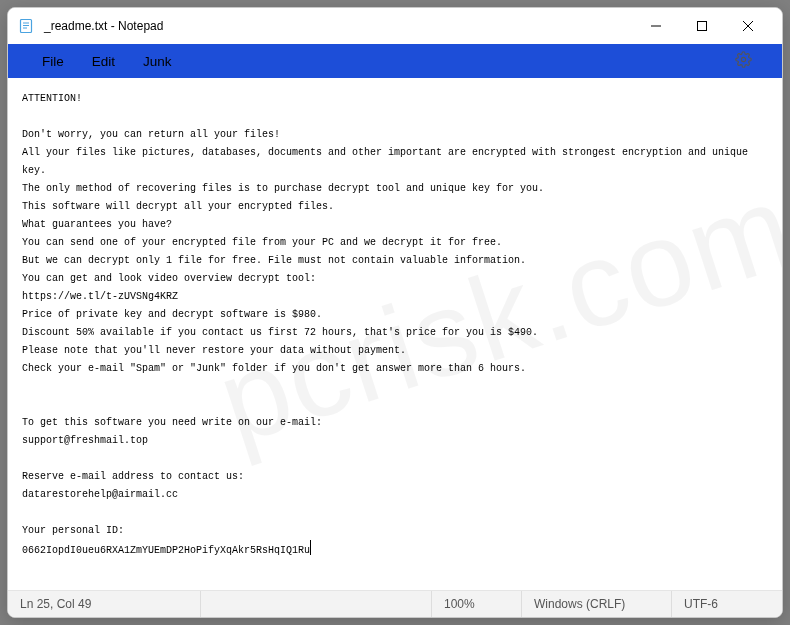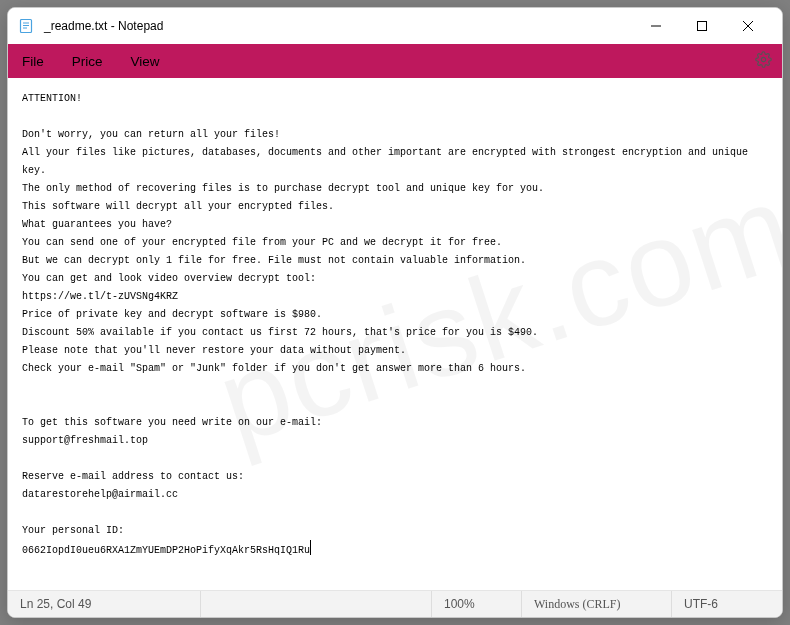--- a/index.html
+++ b/index.html
@@ -73,22 +73,22 @@
       background: transparent;
       border: none;
       cursor: pointer;
     }
     .win-btn svg rect, .win-btn svg line, .win-btn svg path { stroke: #000; }
     
     .menubar {
       height: 34px;
       display: flex;
       align-items: center;
-      padding: 0 0;
-      background: #be185d;
+      padding: 0 20px;
+      background: #1d4ed8;
       flex-shrink: 0;
       justify-content: space-between;
       gap: 12px;
     }
     .menus {
       display: flex;
       gap: 0;
     }
     .menu-item {
       font-size: 13.5px;
@@ -137,21 +137,21 @@
       padding: 0 12px;
       border-right: 1px solid #ddd;
       height: 100%;
       display: flex;
       align-items: center;
     }
     .status-cell:last-child { border-right: none; }
     .status-spacer { flex: 1; border-right: 1px solid #ddd; height:100%; }
     .sc-pos  { width: 193px; }
     .sc-zoom { width: 90px; justify-content:flex-start; }
-    .sc-crlf { width: 150px; font-family: Liberation Serif, serif; }
+    .sc-crlf { width: 150px; }
     .sc-enc  { width: 110px; }
   </style>
 </head>
 <body>
 
 <div class="window">
 
   <div class="watermark">pcrisk.com</div>
 
   <div class="titlebar">
@@ -180,22 +180,22 @@
             <line x1="0" y1="0" x2="10" y2="10" stroke-width="1"></line>
             <line x1="10" y1="0" x2="0" y2="10" stroke-width="1"></line>
           </svg>
       </button>
     </div>
   </div>
 
   <div class="menubar">
     <div class="menus">
       <div class="menu-item">File</div>
-      <div class="menu-item">Price</div>
-      <div class="menu-item">View</div>
+      <div class="menu-item">Edit</div>
+      <div class="menu-item">Junk</div>
     </div>
     <div class="settings-btn">
       <span>
         <svg width="17" height="17" viewBox="0 0 24 24" fill="none" stroke="#555" stroke-width="1.6">
           <circle cx="12" cy="12" r="3"></circle>
           <path d="M19.4 15a1.65 1.65 0 0 0 .33 1.82l.06.06a2 2 0 1 1-2.83 2.83l-.06-.06a1.65 1.65 0 0 0-1.82-.33 1.65 1.65 0 0 0-1 1.51V21a2 2 0 0 1-4 0v-.09a1.65 1.65 0 0 0-1-1.51 1.65 1.65 0 0 0-1.82.33l-.06.06a2 2 0 1 1-2.83-2.83l.06-.06a1.65 1.65 0 0 0 .33-1.82 1.65 1.65 0 0 0-1.51-1H3a2 2 0 0 1 0-4h.09a1.65 1.65 0 0 0 1.51-1 1.65 1.65 0 0 0-.33-1.82l-.06-.06a2 2 0 1 1 2.83-2.83l.06.06a1.65 1.65 0 0 0 1.82.33h0a1.65 1.65 0 0 0 1-1.51V3a2 2 0 0 1 4 0v.09a1.65 1.65 0 0 0 1 1.51h0a1.65 1.65 0 0 0 1.82-.33l.06-.06a2 2 0 1 1 2.83 2.83l-.06.06a1.65 1.65 0 0 0-.33 1.82v0a1.65 1.65 0 0 0 1.51 1H21a2 2 0 0 1 0 4h-.09a1.65 1.65 0 0 0-1.51 1z"></path>
         </svg>
       </span>
     </div>
   </div>

